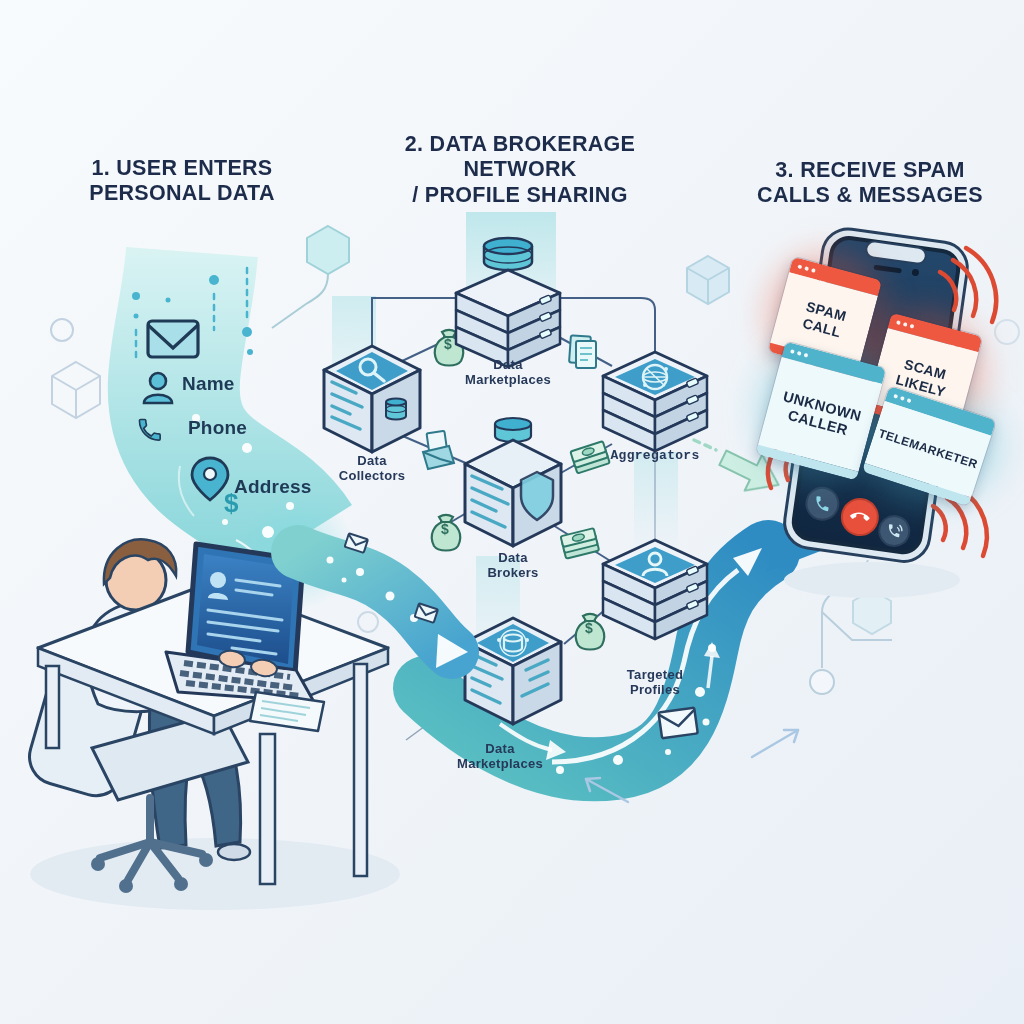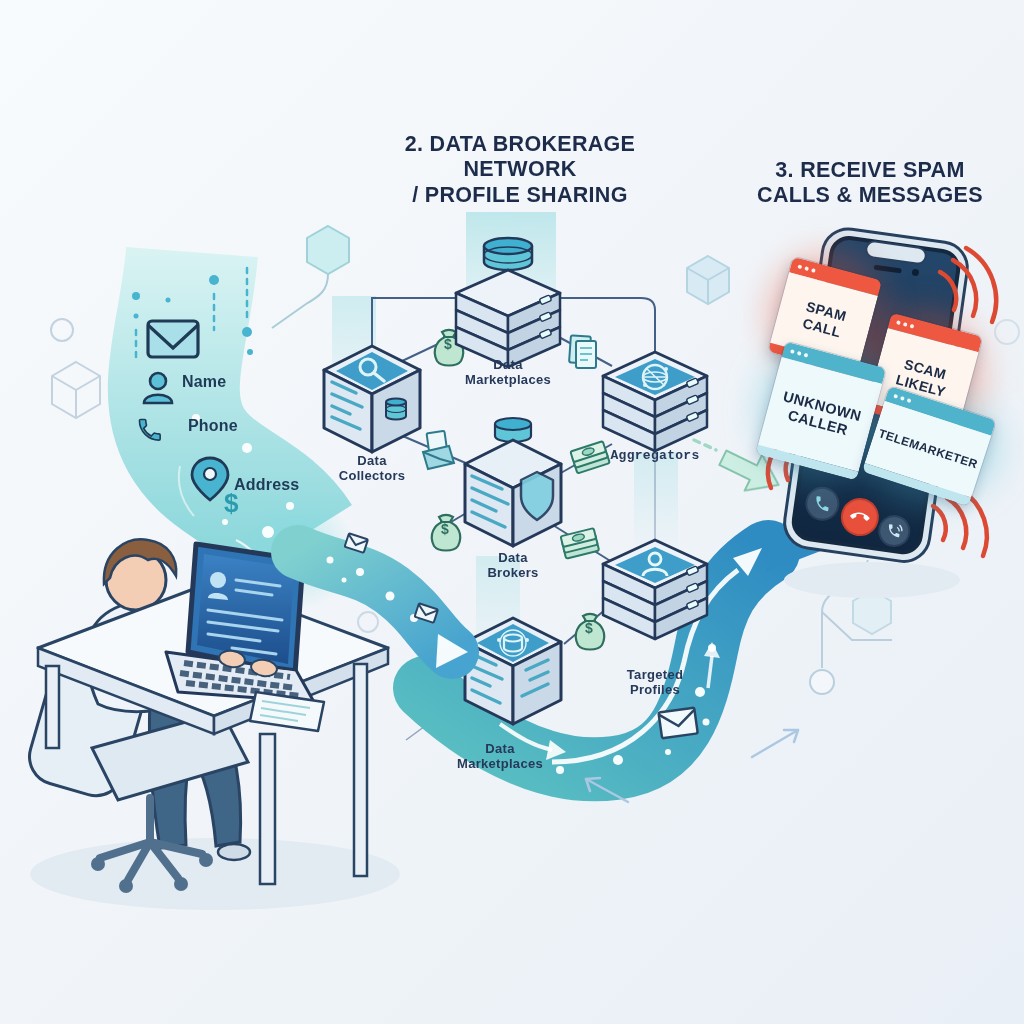--- a/index.html
+++ b/index.html
@@ -4,21 +4,21 @@
 <style>
   html,body{margin:0;padding:0;}
   body{width:1024px;height:1024px;font-family:"Liberation Sans",sans-serif;}
   .stage{position:relative;width:1024px;height:1024px;overflow:hidden;
          background:linear-gradient(135deg,#f8fbfd 0%,#f1f5f9 45%,#e9eff6 100%);}
   svg.illo{position:absolute;left:0;top:0;}
   .lbl{position:absolute;color:#1d2c4b;font-weight:700;text-align:center;
        white-space:pre-line;line-height:1.18;letter-spacing:.3px;}
   .step{font-size:21.5px;}
   .node-label{font-size:13px;color:#26395a;}
-  .pd-label{font-size:16px;color:#1f3a56;text-align:center;letter-spacing:.2px;}
+  .pd-label{font-size:19px;color:#1f3a56;text-align:center;letter-spacing:.2px;}
   .dollar-big{font-size:26px;color:#2b9bb0;font-weight:700;}
   .dollar-bag{position:absolute;width:16px;text-align:center;font-size:14px;
               font-weight:700;color:#2e6e5f;}
   .glow{position:absolute;border-radius:50%;filter:blur(16px);}
   .alert-card{position:absolute;border-radius:8px;overflow:hidden;display:flex;
               flex-direction:column;box-shadow:0 5px 12px rgba(30,60,90,.22);
               border:1px solid rgba(34,57,90,.25);}
   .alert-card .bar{height:16px;display:flex;align-items:center;gap:3px;
                    padding-left:7px;flex:0 0 auto;}
   .alert-card .bar .dot{width:4px;height:4px;border-radius:50%;background:#fff;opacity:.92;}
@@ -525,20 +525,22 @@
 <div class="alert-card alert-teal" style="left:872px;top:400px;width:112px;height:90px;transform:rotate(18deg);font-size:12px;">
   <div class="bar">
         <span class="dot"></span>
         <span class="dot"></span>
         <span class="dot"></span>
       </div>
   <div class="bodytxt">TELEMARKETER</div>
   <div class="foot"></div>
 </div>
 
+<div class="lbl step" style="left:57px;top:156px;width:250px;">1. USER ENTERS
+PERSONAL DATA</div>
 <div class="lbl step" style="left:360px;top:132px;width:320px;">2. DATA BROKERAGE NETWORK
 / PROFILE SHARING</div>
 <div class="lbl step" style="left:745px;top:158px;width:250px;">3. RECEIVE SPAM
 CALLS &amp; MESSAGES</div>
 
 <div class="lbl pd-label" style="left:182px;top:373px;">Name</div>
 <div class="lbl pd-label" style="left:188px;top:417px;">Phone</div>
 <div class="lbl pd-label" style="left:234px;top:476px;">Address</div>
 <div class="lbl dollar-big" style="left:224px;top:488px;">$</div>
 

